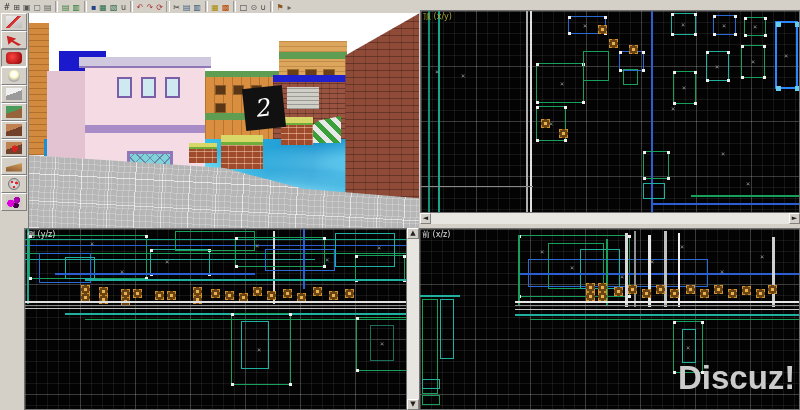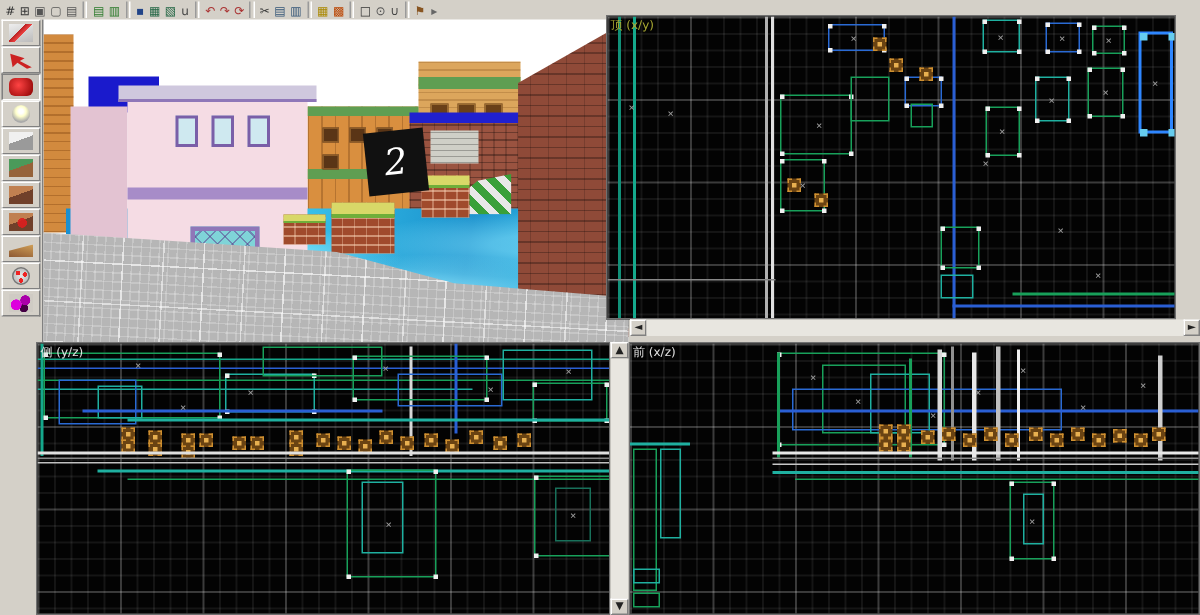--- a/index.html
+++ b/index.html
@@ -234,21 +234,21 @@
     <div class="s crate" style="left:192px;top:122px;width:42px;height:34px"></div>
     <div class="s crate" style="left:252px;top:104px;width:32px;height:28px"></div>
     <div class="s crate" style="left:160px;top:130px;width:28px;height:20px"></div>
     <div class="s rwall"></div>
     <div class="s gridplane"></div>
     <div class="s cursorbox">
       <span>2</span>
     </div>
   </div>
 
-  <div class="vp" id="vp-topRight" style="left:404px;top:10px;width:380px;height:203px">
+  <div class="vp" id="vp-topRight" style="left:420px;top:10px;width:380px;height:203px">
     <div class="vp-grid"></div>
     <span class="vp-label" style="color: rgb(168, 168, 50);">顶 (x/y)</span>
   <div class="shape-l" style="left: 7px; top: 0px; width: 2px; height: 201px; background: rgb(18, 144, 120);"></div>
       <div class="shape-l" style="left: 17px; top: 0px; width: 2px; height: 201px; background: rgb(21, 168, 140);"></div>
       <div class="shape-l" style="left: 105px; top: 0px; width: 2px; height: 201px; background: rgb(176, 176, 176);"></div>
       <div class="shape-l" style="left: 109px; top: 0px; width: 2px; height: 201px; background: rgb(224, 224, 224);"></div>
       <div class="shape-l" style="left: 230px; top: 0px; width: 2px; height: 201px; background: rgb(42, 95, 212);"></div>
       <div class="shape-l" style="left: 0px; top: 175px; width: 112px; height: 1px; background: rgb(136, 136, 136);"></div>
       <div class="shape-r" style="left: 115px; top: 52px; width: 48px; height: 40px; border-color: rgb(24, 160, 90);">
         <div class="hnd" style="left: -1px; top: -1px;"></div>
@@ -434,20 +434,21 @@
       <div class="shape-x" style="left: 300px; top: 28px;">×</div>
       <div class="shape-x" style="left: 95px; top: 40px;">×</div>
       <div class="shape-x" style="left: 352px; top: 16px;">×</div>
       <div class="shape-x" style="left: 232px; top: 118px;">×</div>
       <div class="shape-x" style="left: 355px; top: 112px;">×</div>
     </div>
 
   <div class="vp" id="vp-bottomRight" style="left:419px;top:228px;width:381px;height:182px">
     <div class="vp-grid"></div>
     <span class="vp-label" style="color: rgb(224, 224, 224);">前 (x/z)</span>
+    <span class="watermark" style="left:258px;top:130px">Discuz!</span>
   <div class="shape-l" style="left: 0px; top: 66px; width: 40px; height: 2px; background: rgb(31, 176, 160);"></div>
       <div class="shape-r" style="left: 2px; top: 70px; width: 16px; height: 95px; border-color: rgb(24, 160, 90);"></div>
       <div class="shape-r" style="left: 20px; top: 70px; width: 14px; height: 60px; border-color: rgb(31, 176, 160);"></div>
       <div class="shape-r" style="left: 2px; top: 150px; width: 18px; height: 10px; border-color: rgb(31, 176, 160);"></div>
       <div class="shape-r" style="left: 2px; top: 166px; width: 18px; height: 10px; border-color: rgb(24, 160, 90);"></div>
       <div class="shape-r" style="left: 98px; top: 6px; width: 112px; height: 62px; border-color: rgb(24, 160, 90);">
         <div class="hnd" style="left: -1px; top: -1px;"></div>
         <div class="hnd" style="left: 109px; top: -1px;"></div>
         <div class="hnd" style="left: -1px; top: 59px;"></div>
         <div class="hnd" style="left: 109px; top: 59px;"></div>

